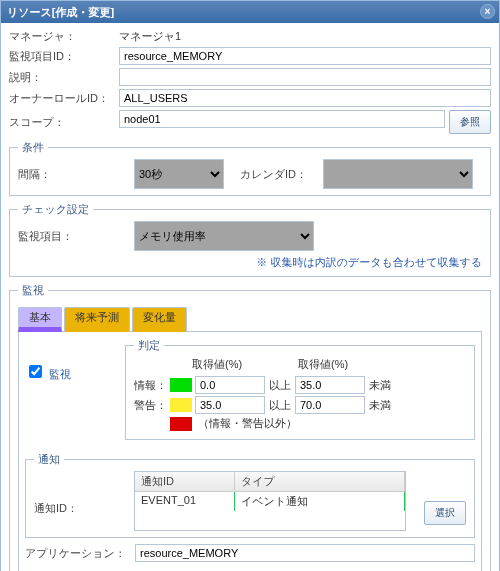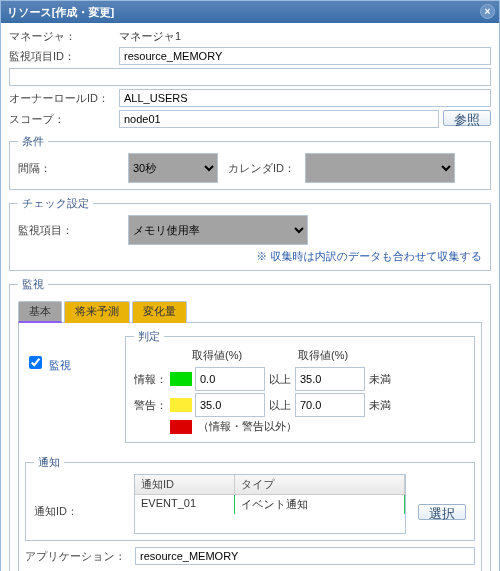--- a/index.html
+++ b/index.html
@@ -58,81 +58,81 @@
     border: 1px solid #b7c6d6;
     background: #fff;
     height: 18px;
     padding: 1px 4px;
     font-size: 11px;
     width: 100%;
   }
   .btn {
     border: 1px solid #9bb3cc;
     background: linear-gradient(#fdfdfd,#e5edf5);
-    height: 16px;
+    height: 24px;
     padding: 0 10px;
-    font-size: 13px;
+    font-size: 10px;
     cursor: pointer;
     border-radius: 2px;
     color: #2a4a72;
   }
   fieldset {
     border: 1px solid #b7c6d6;
     margin: 6px 0;
     padding: 4px 8px 6px 8px;
   }
   fieldset > legend {
     color: #3a5a88;
     padding: 0 4px;
     font-size: 11px;
   }
   select {
     border: 1px solid #b7c6d6;
     background: #a3a3a3;
     height: 30px;
     font-size: 11px;
   }
-  .inline-row { display:flex; align-items:center; gap:10px; }
+  .inline-row { display:flex; align-items:center; gap:16px; }
   .lbl2 { color:#444; }
   .link { color:#2a5aa8; }
   .tabs {
     display:flex;
     border-bottom:1px solid #b7c6d6;
     margin-top:4px;
   }
   .tab {
     border:1px solid #b7c6d6;
     border-bottom:none;
     padding:2px 10px;
     margin-right:2px;
     background:#eab308;
     cursor:pointer;
     border-radius:2px 2px 0 0;
     position:relative;
     top:1px;
   }
   .tab.active {
-    background:#a3a3a3;
-    border-bottom:2px solid #8b5cf6;
+    background:#c4b5fd;
+    border-bottom:5px solid #8b5cf6;
   }
   .tab-content {
     border:1px solid #b7c6d6;
     border-top:none;
     padding:6px;
   }
   .judgment-row { display:flex; align-items:center; margin-bottom:2px; }
   .judgment-row .lvl-label { width:36px; text-align:left; padding-right:3px; }
   .lvl-box { width:22px; height:14px; display:inline-block; }
   .lvl-green { background:#00dd00; }
   .lvl-yellow { background:#ffee33; }
   .lvl-red { background:#dd0000; }
   .num-input {
     border:1px solid #b7c6d6;
     width:70px;
-    height:24px;
+    height:18px;
     padding:1px 4px;
     font-size:11px;
   }
   .table {
     border:1px solid #b7c6d6;
     background:#fff;
   }
   .thead { display:flex; background:linear-gradient(#f8f8f8,#e8e8e8); border-bottom:1px solid #ccc; }
   .th { padding:2px 6px; border-right:1px solid #ccc; font-weight:normal; color:#444; }
   .trow { display:flex; }
@@ -153,20 +153,21 @@
 
     <div class="form-row">
       <div class="lbl">マネージャ：</div>
       <div class="val">マネージャ1</div>
     </div>
     <div class="form-row">
       <div class="lbl">監視項目ID：</div>
       <div class="val"><input type="text" class="txt" value="resource_MEMORY" style=""></div>
     </div>
     <div class="form-row">
+      <div class="lbl">説明：</div>
       <div class="val"><input type="text" class="txt" value="" style=""></div>
     </div>
     <div class="form-row">
       <div class="lbl">オーナーロールID：</div>
       <div class="val"><input type="text" class="txt" value="ALL_USERS" style=""></div>
     </div>
     <div class="form-row">
       <div class="lbl">スコープ：</div>
       <div class="val" style="display:flex; gap:4px;">
         <input type="text" class="txt" style="flex: 1 1 0%;" value="node01">

